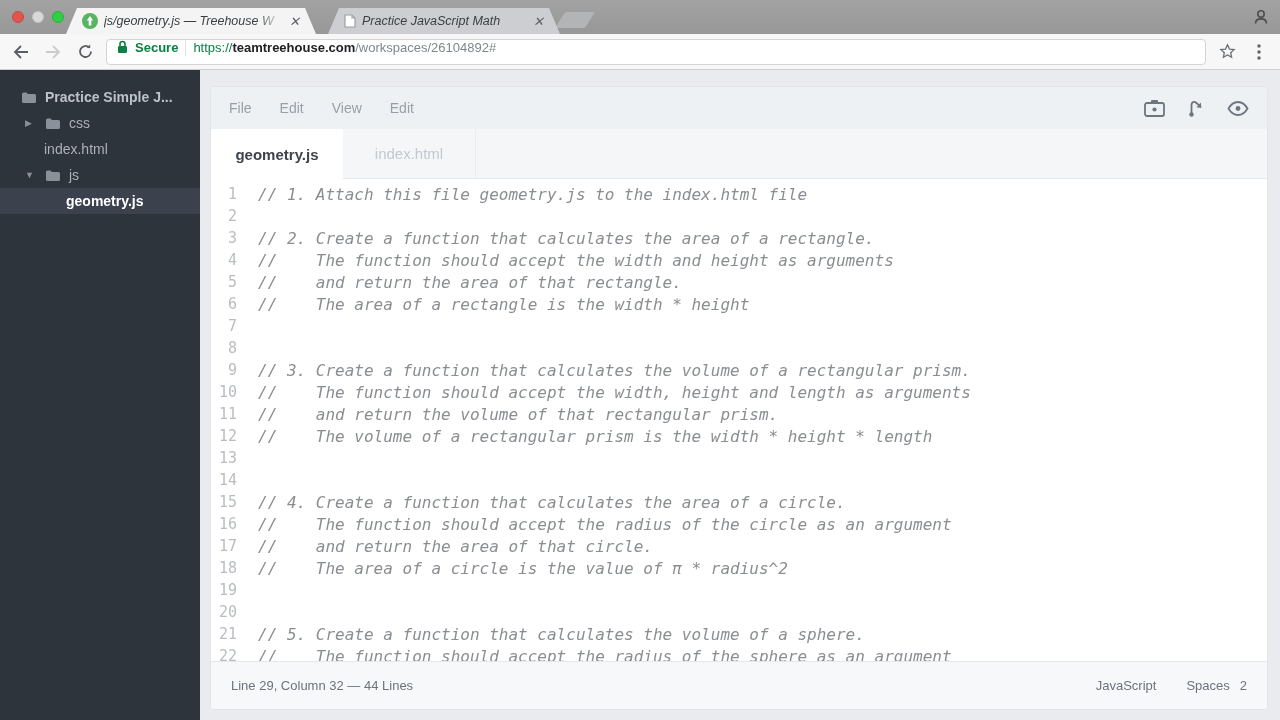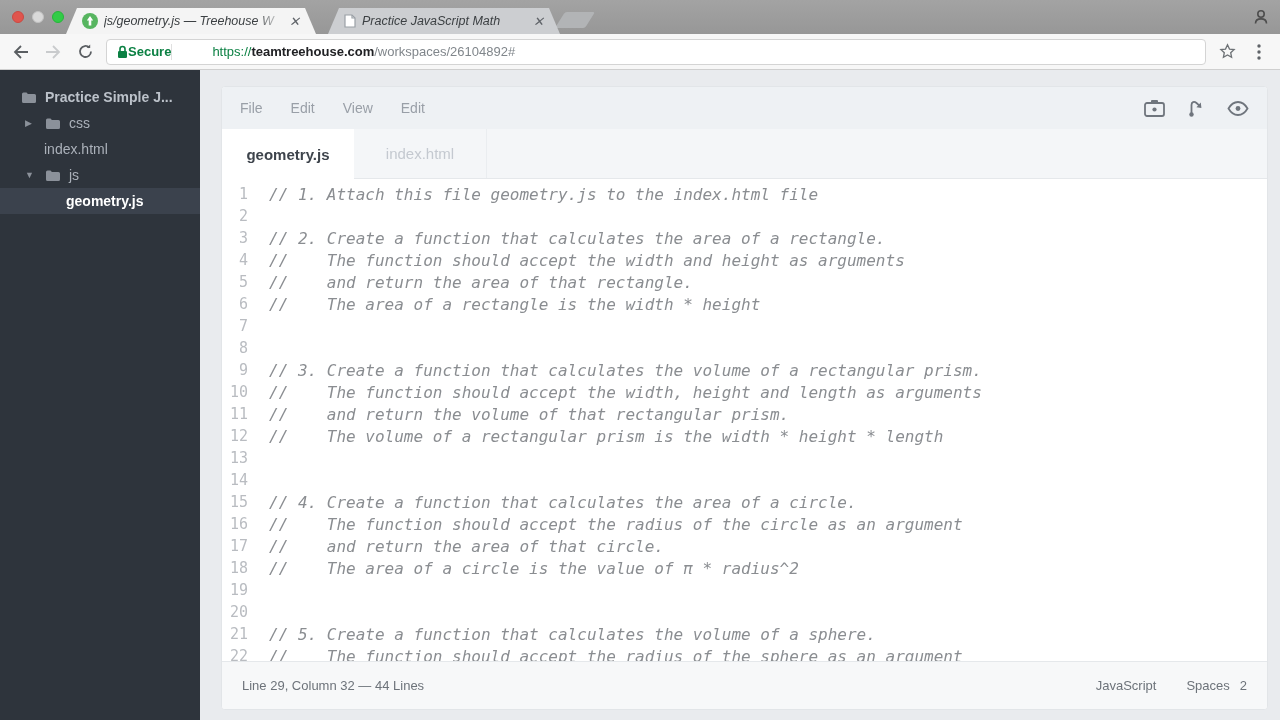--- a/index.html
+++ b/index.html
@@ -18,30 +18,30 @@
   .btab.active { left:66px; width:250px; background:#f4f4f4; z-index:2; }
   .btab.inactive { left:328px; width:232px; background:#ccced1; z-index:1; }
   .btab .title { flex:1; white-space:nowrap; overflow:hidden; margin:0 6px;
                  -webkit-mask-image:linear-gradient(90deg,#000 85%,transparent); mask-image:linear-gradient(90deg,#000 85%,transparent); }
   .tab-close { font-size:13px; color:#5f6368; line-height:1; cursor:default; }
   .newtab { position:absolute; bottom:6px; left:560px; width:30px; height:16px; background:#b2b4b6; transform:skewX(-32deg); border-radius:2px; }
   .profile { position:absolute; top:8px; right:10px; width:18px; height:18px; }
 
   .toolbar { height:36px; background:#f7f7f7; border-bottom:1px solid #cfcfcf; display:flex; align-items:center; padding:0 10px; gap:10px; }
   .navbtn { width:22px; height:22px; display:flex; align-items:center; justify-content:center; }
-  .urlbar { flex:1; height:26px; background:#fff; border:1px solid #d4d4d4; border-radius:4px; display:flex; align-items:center; padding:0 10px; gap:0; font-size:13px; }
+  .urlbar { flex:1; height:26px; background:#fff; border:1px solid #d4d4d4; border-radius:4px; display:flex; align-items:flex-start; padding:0 10px; gap:7px; font-size:13px; }
   .secure { color:#0b8043; font-weight:600; }
   .url-sep { width:1px; height:16px; background:#e0e0e0; }
   .scheme { color:#0b8043; }
   .domain { color:#202124; font-weight:700; }
   .path { color:#80868b; }
-  .url-rest { white-space:nowrap;margin-left:40px; }
+  .url-rest { white-space:nowrap; }
 
   
-  .content { display:flex; height:650px;gap:11px; }
+  .content { display:flex; height:650px; }
   .sidebar { width:200px; background:#2e343c; padding-top:14px; flex-shrink:0; }
   .side-item { height:26px; display:flex; align-items:center; font-size:14px; color:#abb1ba; cursor:default; }
   .side-item .caret { width:10px; font-size:9px; color:#8b919a; }
   .side-item.selected { background:#3b424d; color:#ffffff; font-weight:700; }
   .folder-glyph { display:inline-block; margin-right:9px; flex-shrink:0; }
 
   .main { flex:1; display:flex; flex-direction:column; background:#e9ebee; padding:16px 12px 10px 10px; }
   .card { flex:1; background:#fff; border:1px solid #e2e5e8; border-radius:4px; display:flex; flex-direction:column; overflow:hidden; }
 
   .menubar { height:42px; background:#eef1f4; display:flex; align-items:center; padding:0 18px; gap:28px; }

